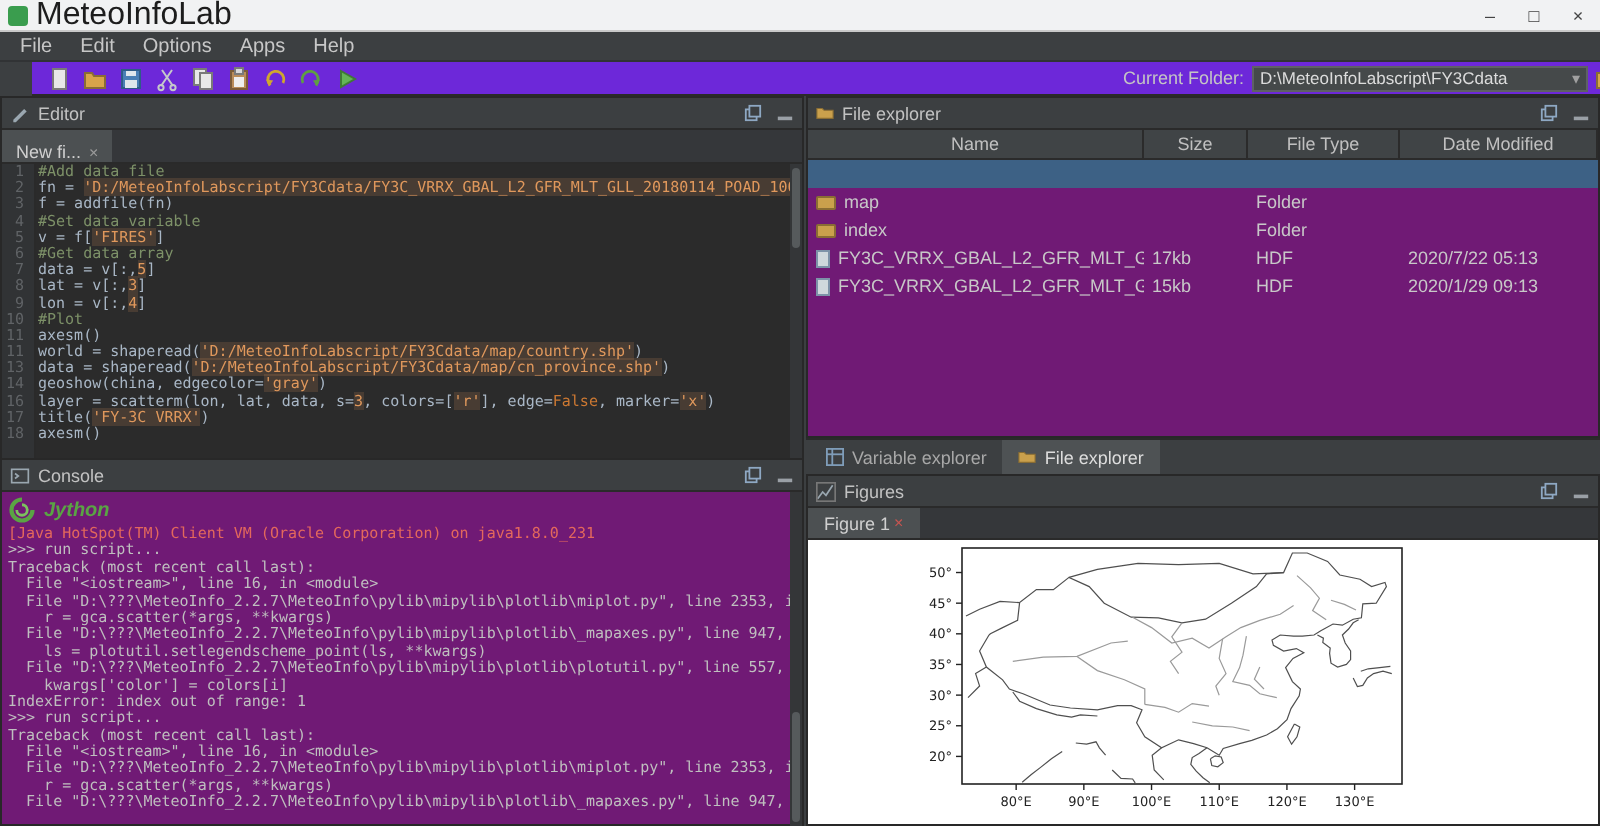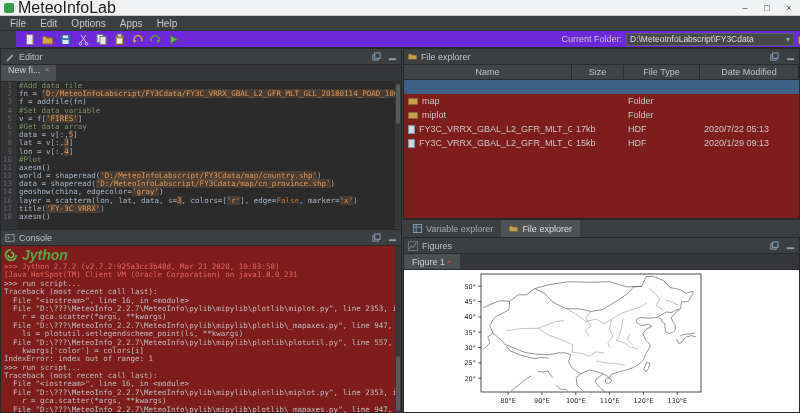--- a/index.html
+++ b/index.html
@@ -24,50 +24,50 @@
   .toolbar{position:absolute;left:16px;top:31px;width:800px;height:17px;background:#6d28d9;
     border-bottom:1px solid #2a2a2a;display:flex;align-items:center;padding:0 4px}
   .tbicons{display:flex;align-items:center}
   .tbicon{width:16px;height:14px;margin:0 1px;display:flex;align-items:center;justify-content:center}
   .cfl{font-size:9px;color:#c5c5c5;margin:0 4px}
   .combo{width:168px;height:13px;background:#45494a;border:1px solid #5e6164;display:flex;
     align-items:center;justify-content:space-between;padding:0 3px;font-size:8.5px;color:#dcdcdc;white-space:nowrap;overflow:hidden}
   .combo .arrow{color:#a0a0a0;font-size:8px;margin-left:3px}
 
   
-  .panel{position:absolute;background:#7f1d1d;border:1px solid #282828}
+  .panel{position:absolute;background:#701a75;border:1px solid #282828}
   .panel-header{height:16px;background:#3c3f41;display:flex;align-items:center;gap:4px;
     padding:0 4px;font-size:9px;color:#c2c2c2;border-bottom:1px solid #2a2a2a}
   .hicon{display:flex;align-items:center}
   .hbtn{display:flex;align-items:center;margin-left:3px}
 
   
   #editor-panel{left:0;top:48px;width:402px;height:181px}
   .tabstrip{height:17px;background:#35373a;display:flex;align-items:flex-end;border-bottom:1px solid #2a2a2a}
-  .etab{height:16px;background:#4c5052;color:#d0d0d0;font-size:9px;display:flex;align-items:flex-start;gap:4px;padding:0 7px}
+  .etab{height:16px;background:#4c5052;color:#d0d0d0;font-size:9px;display:flex;align-items:flex-end;gap:4px;padding:0 7px}
   .etab .x{color:#9a9a9a;font-size:8px}
   .code-area{position:relative;height:148px;overflow:hidden;background:#2b2b2b}
   .gutter-bg{position:absolute;left:0;top:0;bottom:0;width:17px;background:#313335;border-right:1px solid #2a2a2a}
   .code-lines{position:relative}
   .code-line{display:flex;height:8.2px;line-height:8.2px;font-family:"DejaVu Sans Mono",monospace;font-size:7.5px;white-space:pre}
   .ln{width:14px;flex:0 0 auto;text-align:right;padding-right:3px;color:#606366;background:#313335}
   .code-body{padding-left:4px;color:#a9b7c6}
   .tok-n{color:#a9b7c6}
   .tok-c{color:#7d9168}
   .tok-s{color:#e0985c;background:rgba(224,152,92,.16)}
   .tok-o{color:#e0985c;background:rgba(224,152,92,.16)}
   .tok-k{color:#cc7832}
   .vscroll{position:absolute;right:0;top:0;bottom:0;width:6px;background:#343638}
   .vthumb{position:absolute;right:1px;top:2px;width:4px;height:40px;background:#565a5c;border-radius:2px}
 
   
   #console-panel{left:0;top:229px;width:402px;height:184px}
   .console-out{position:relative;height:167px;overflow:hidden;padding:1px 3px}
   .banner{display:flex;align-items:center;gap:4px;height:16px}
-  .banner-text{color:#5aa444;font-style:italic;font-weight:bold;font-size:14px}
+  .banner-text{color:#5aa444;font-style:italic;font-weight:bold;font-size:10px}
   .con-line{height:8.4px;line-height:8.4px;font-family:"DejaVu Sans Mono",monospace;font-size:7.5px;white-space:pre}
   .con-line.err{color:#e3685c}
   .con-line.out{color:#bfbfbf}
 
   
   #files-panel{left:403px;top:48px;width:397px;height:171px}
   .fheader{display:flex;height:15px;background:#404446;border-bottom:1px solid #2b2b2b;font-size:9px;color:#c0c0c0}
   .fh{display:flex;align-items:center;justify-content:center;border-right:1px solid #2b2b2b;overflow:hidden;white-space:nowrap}
   .fcol-name{width:168px}.fcol-size{width:52px}.fcol-type{width:76px}.fcol-date{flex:1}
   .frow{display:flex;height:14px;align-items:center;font-size:9px;color:#c8c8c8}
@@ -264,21 +264,20 @@
     <div class="banner">
       <span class="hicon">
         <svg viewBox="0 0 16 16" width="14" height="14">
             <path d="M8 2 a6 6 0 1 0 6 6" fill="none" stroke="#5aa444" stroke-width="2.4"></path>
             <path d="M8 5 a3 3 0 1 1 -3 3" fill="none" stroke="#7cc25e" stroke-width="1.6"></path>
           </svg>
       </span>
       <span class="banner-text">Jython</span>
     </div>
     <div>
-        <div class="con-line err">&gt;&gt;&gt; Jython 2.7.2 (v2.7.2:925a3cc3b48d, Mar 21 2020, 10:03:58)</div>
         <div class="con-line err">[Java HotSpot(TM) Client VM (Oracle Corporation) on java1.8.0_231</div>
         <div class="con-line out">&gt;&gt;&gt; run script...</div>
         <div class="con-line out">Traceback (most recent call last):</div>
         <div class="con-line out">  File "&lt;iostream&gt;", line 16, in &lt;module&gt;</div>
         <div class="con-line out">  File "D:\???\MeteoInfo_2.2.7\MeteoInfo\pylib\mipylib\plotlib\miplot.py", line 2353, in scatterm</div>
         <div class="con-line out">    r = gca.scatter(*args, **kwargs)</div>
         <div class="con-line out">  File "D:\???\MeteoInfo_2.2.7\MeteoInfo\pylib\mipylib\plotlib\_mapaxes.py", line 947, in scatter</div>
         <div class="con-line out">    ls = plotutil.setlegendscheme_point(ls, **kwargs)</div>
         <div class="con-line out">  File "D:\???\MeteoInfo_2.2.7\MeteoInfo\pylib\mipylib\plotlib\plotutil.py", line 557, in setlegendscheme_point</div>
         <div class="con-line out">    kwargs['color'] = colors[i]</div>
@@ -337,21 +336,21 @@
           <span class="ficon folder"></span>
           <span>map</span>
         </span>
         <span class="fc size"></span>
         <span class="fc type">Folder</span>
         <span class="fc date"></span>
       </div>
       <div class="frow">
         <span class="fc name">
           <span class="ficon folder"></span>
-          <span>miplot</span>
+          <span>index</span>
         </span>
         <span class="fc size"></span>
         <span class="fc type">Folder</span>
         <span class="fc date"></span>
       </div>
       <div class="frow">
         <span class="fc name">
           <span class="ficon hdf"></span>
           <span>FY3C_VRRX_GBAL_L2_GFR_MLT_GL...</span>
         </span>

